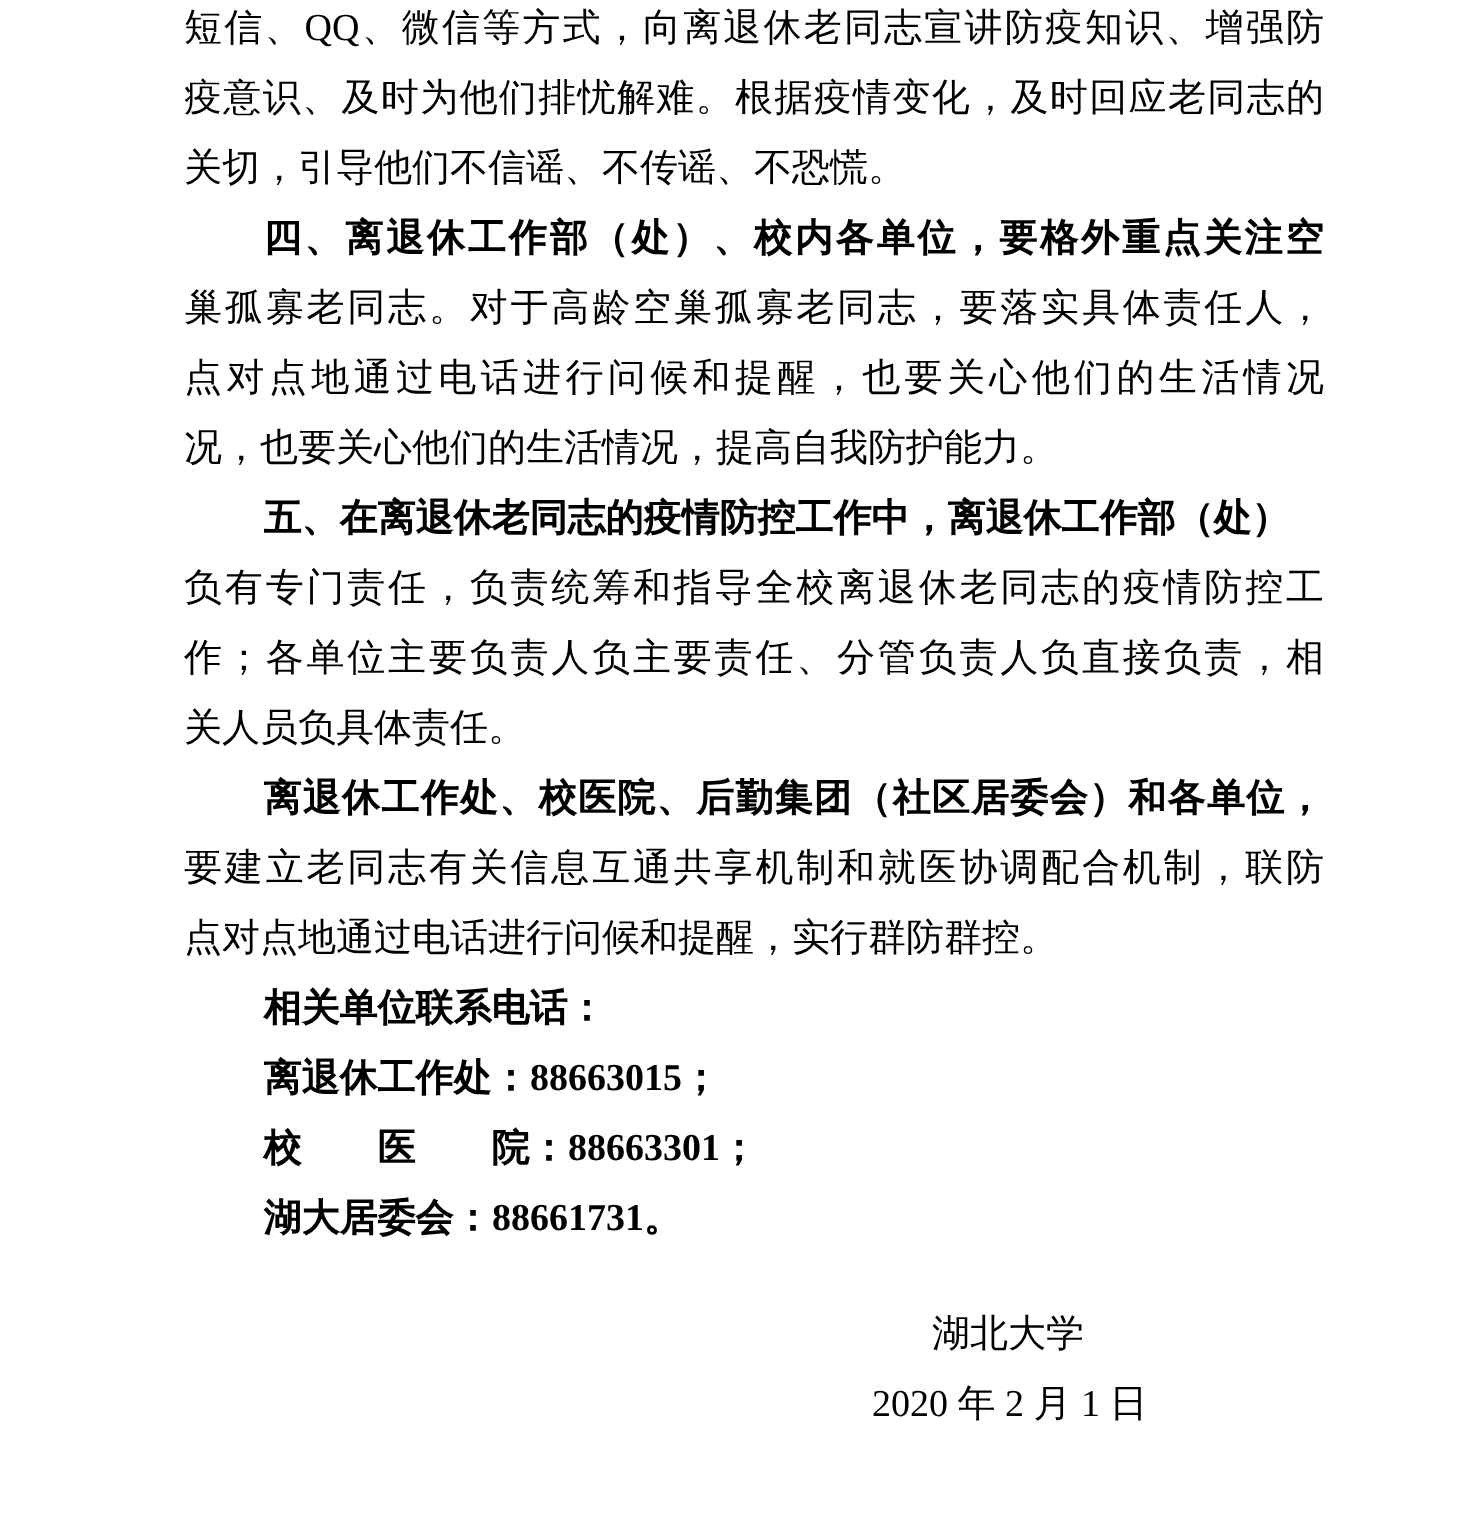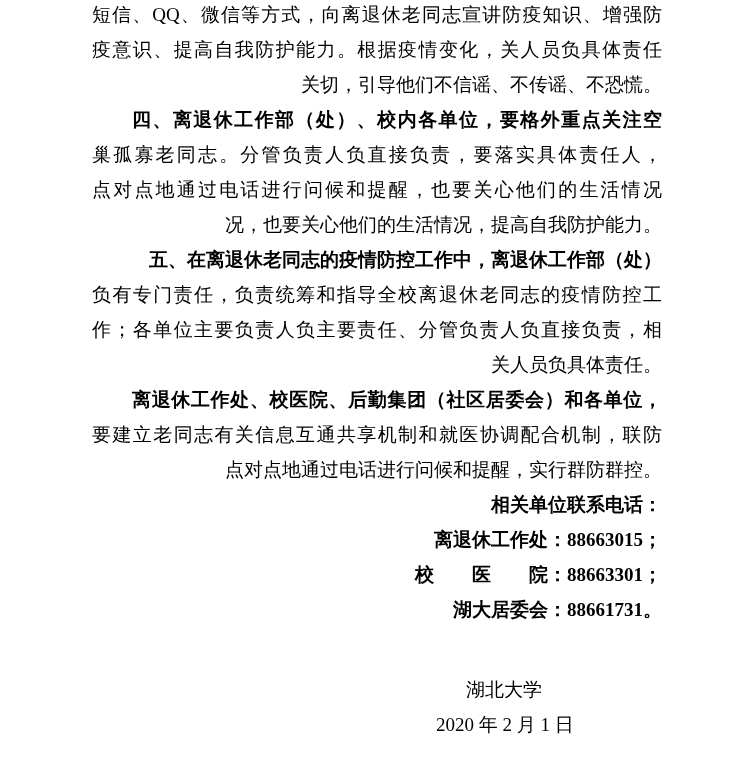--- a/index.html
+++ b/index.html
@@ -20,54 +20,53 @@
   }
   .line {
     box-sizing: border-box;
     margin-left: 92px;
     width: 570px;
     height: 35px;
     line-height: 35px;
     font-size: 19px;
     white-space: nowrap;
     overflow: visible;
-    text-align: right;
   }
   .full {
     text-align: justify;
     text-align-last: justify;
   }
   .indent {
     text-indent: 40px;
     font-weight: bold;
   }
   .sig-org {
     margin-left: 466px;
-    margin-top: 45px;
+    margin-top: 23px;
     width: auto;
     text-align: left;
     text-align-last: left;
   }
   .sig-date {
     margin-left: 436px;
     width: auto;
     text-align: left;
     text-align-last: left;
   }
 </style>
 </head>
 <body style="background: rgb(255, 255, 255); color: rgb(0, 0, 0);">
 
 <div class="doc-page">
   <div>
       <div class="line full">短信、QQ、微信等方式，向离退休老同志宣讲防疫知识、增强防</div>
-      <div class="line full">疫意识、提高自我防护能力。根据疫情变化，关人员负具体责任</div>
+      <div class="line full">疫意识、及时为他们排忧解难。根据疫情变化，及时回应老同志的</div>
       <div class="line">关切，引导他们不信谣、不传谣、不恐慌。</div>
       <div class="line full indent">四、离退休工作部（处）、校内各单位，要格外重点关注空</div>
-      <div class="line full">巢孤寡老同志。分管负责人负直接负责，要落实具体责任人，</div>
+      <div class="line full">巢孤寡老同志。对于高龄空巢孤寡老同志，要落实具体责任人，</div>
       <div class="line full">点对点地通过电话进行问候和提醒，也要关心他们的生活情况</div>
       <div class="line">况，也要关心他们的生活情况，提高自我防护能力。</div>
       <div class="line indent">五、在离退休老同志的疫情防控工作中，离退休工作部（处）</div>
       <div class="line full">负有专门责任，负责统筹和指导全校离退休老同志的疫情防控工</div>
       <div class="line full">作；各单位主要负责人负主要责任、分管负责人负直接负责，相</div>
       <div class="line">关人员负具体责任。</div>
       <div class="line full indent">离退休工作处、校医院、后勤集团（社区居委会）和各单位，</div>
       <div class="line full">要建立老同志有关信息互通共享机制和就医协调配合机制，联防</div>
       <div class="line">点对点地通过电话进行问候和提醒，实行群防群控。</div>
       <div class="line indent">相关单位联系电话：</div>

